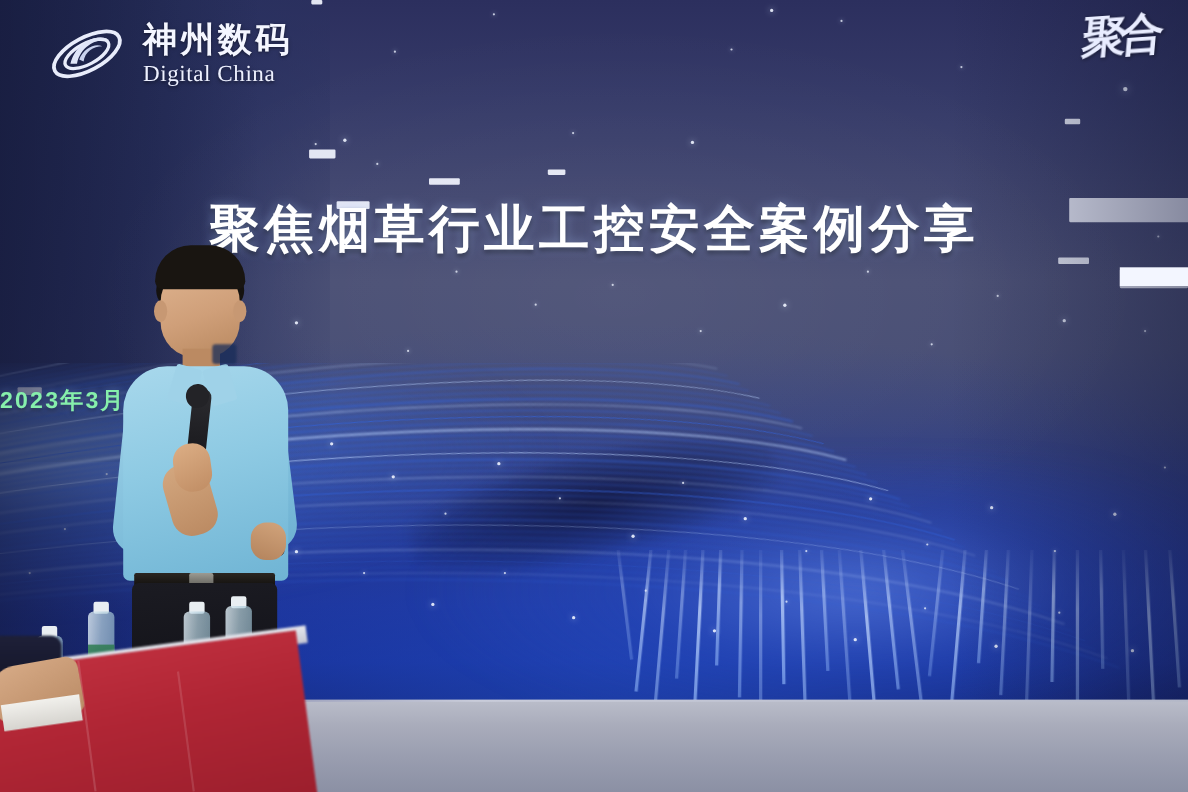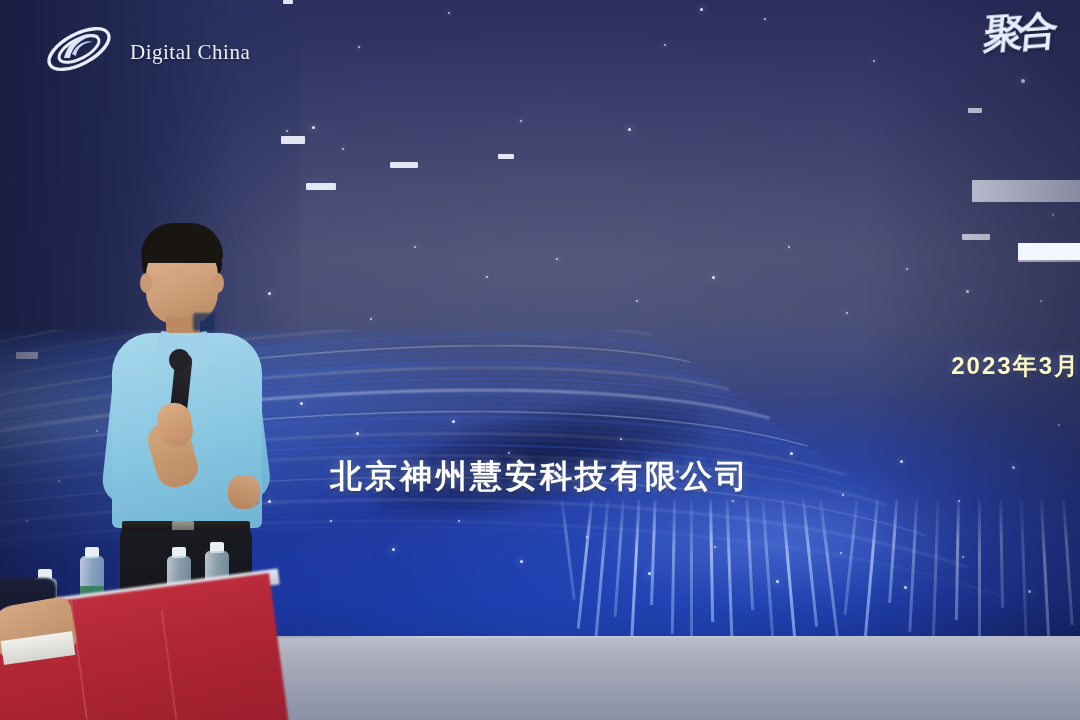--- a/index.html
+++ b/index.html
@@ -94,22 +94,22 @@
                filter:blur(.25px);}
 
   
   .slide-title{
     position:absolute;left:0;right:0;top:178px;text-align:center;
     font-size:46px;font-weight:bold;color:#ffffff;letter-spacing:4px;
     text-shadow:0 0 10px rgba(170,200,255,.45), 0 2px 5px rgba(0,0,0,.55);
     filter:blur(.25px);
   }
   .slide-date{
-    position:absolute;left:0;right:0;top:350px;text-align:right;
-    font-size:24px;font-weight:bold;color:#fef9c3;letter-spacing:2px;
+    position:absolute;left:0;right:0;top:350px;text-align:left;
+    font-size:21px;font-weight:bold;color:#86efac;letter-spacing:2px;
     text-shadow:0 0 8px rgba(160,190,255,.4), 0 2px 4px rgba(0,0,0,.5);
     filter:blur(.3px);
   }
   .slide-company{
     position:absolute;left:0;right:0;top:455px;text-align:center;
     font-size:32px;font-weight:bold;color:#ffffff;letter-spacing:3px;
     text-shadow:0 0 10px rgba(170,200,255,.5), 0 2px 5px rgba(0,0,0,.5);
     filter:blur(.25px);
   }
   .edge-bar{position:absolute;right:0;top:243px;width:62px;height:17px;
@@ -383,30 +383,31 @@
   <div class="logo-left">
     <svg class="logo-swirl" viewBox="0 0 74 62">
       <g fill="none" stroke="#e8ecfb" stroke-width="3.4" stroke-linecap="round">
         <ellipse cx="37" cy="31" rx="33" ry="15" transform="rotate(-28 37 31)"></ellipse>
         <ellipse cx="37" cy="31" rx="22" ry="9.5" transform="rotate(-28 37 31)" stroke-width="3"></ellipse>
       </g>
       <path d="M22 40 C27 20, 46 12, 57 18 C46 17, 31 24, 28 40 Z" fill="#dfe5f8"></path>
       <path d="M30 36 C34 26, 44 21, 51 24 C43 24, 35 29, 34 38 Z" fill="#c9d2ef"></path>
     </svg>
     <div class="logo-left-text">
+      <div class="logo-cn">神州数码</div>
       <div class="logo-en">Digital China</div>
     </div>
   </div>
 
   <div class="logo-right">
     <div class="logo-calli">聚合</div>
   </div>
 
+  <div class="slide-title">聚焦烟草行业工控安全案例分享</div>
   <div class="slide-date">2023年3月</div>
-  <div class="slide-company">北京神州慧安科技有限公司</div>
   <div class="edge-bar"></div>
 
   <div class="floor-edge"></div>
   <div class="floor"></div>
 
   <div class="speaker">
     <div class="sp-hair"></div>
     <div class="sp-head"></div>
     <div class="sp-hair-top"></div>
     <div class="sp-ear-l"></div>

